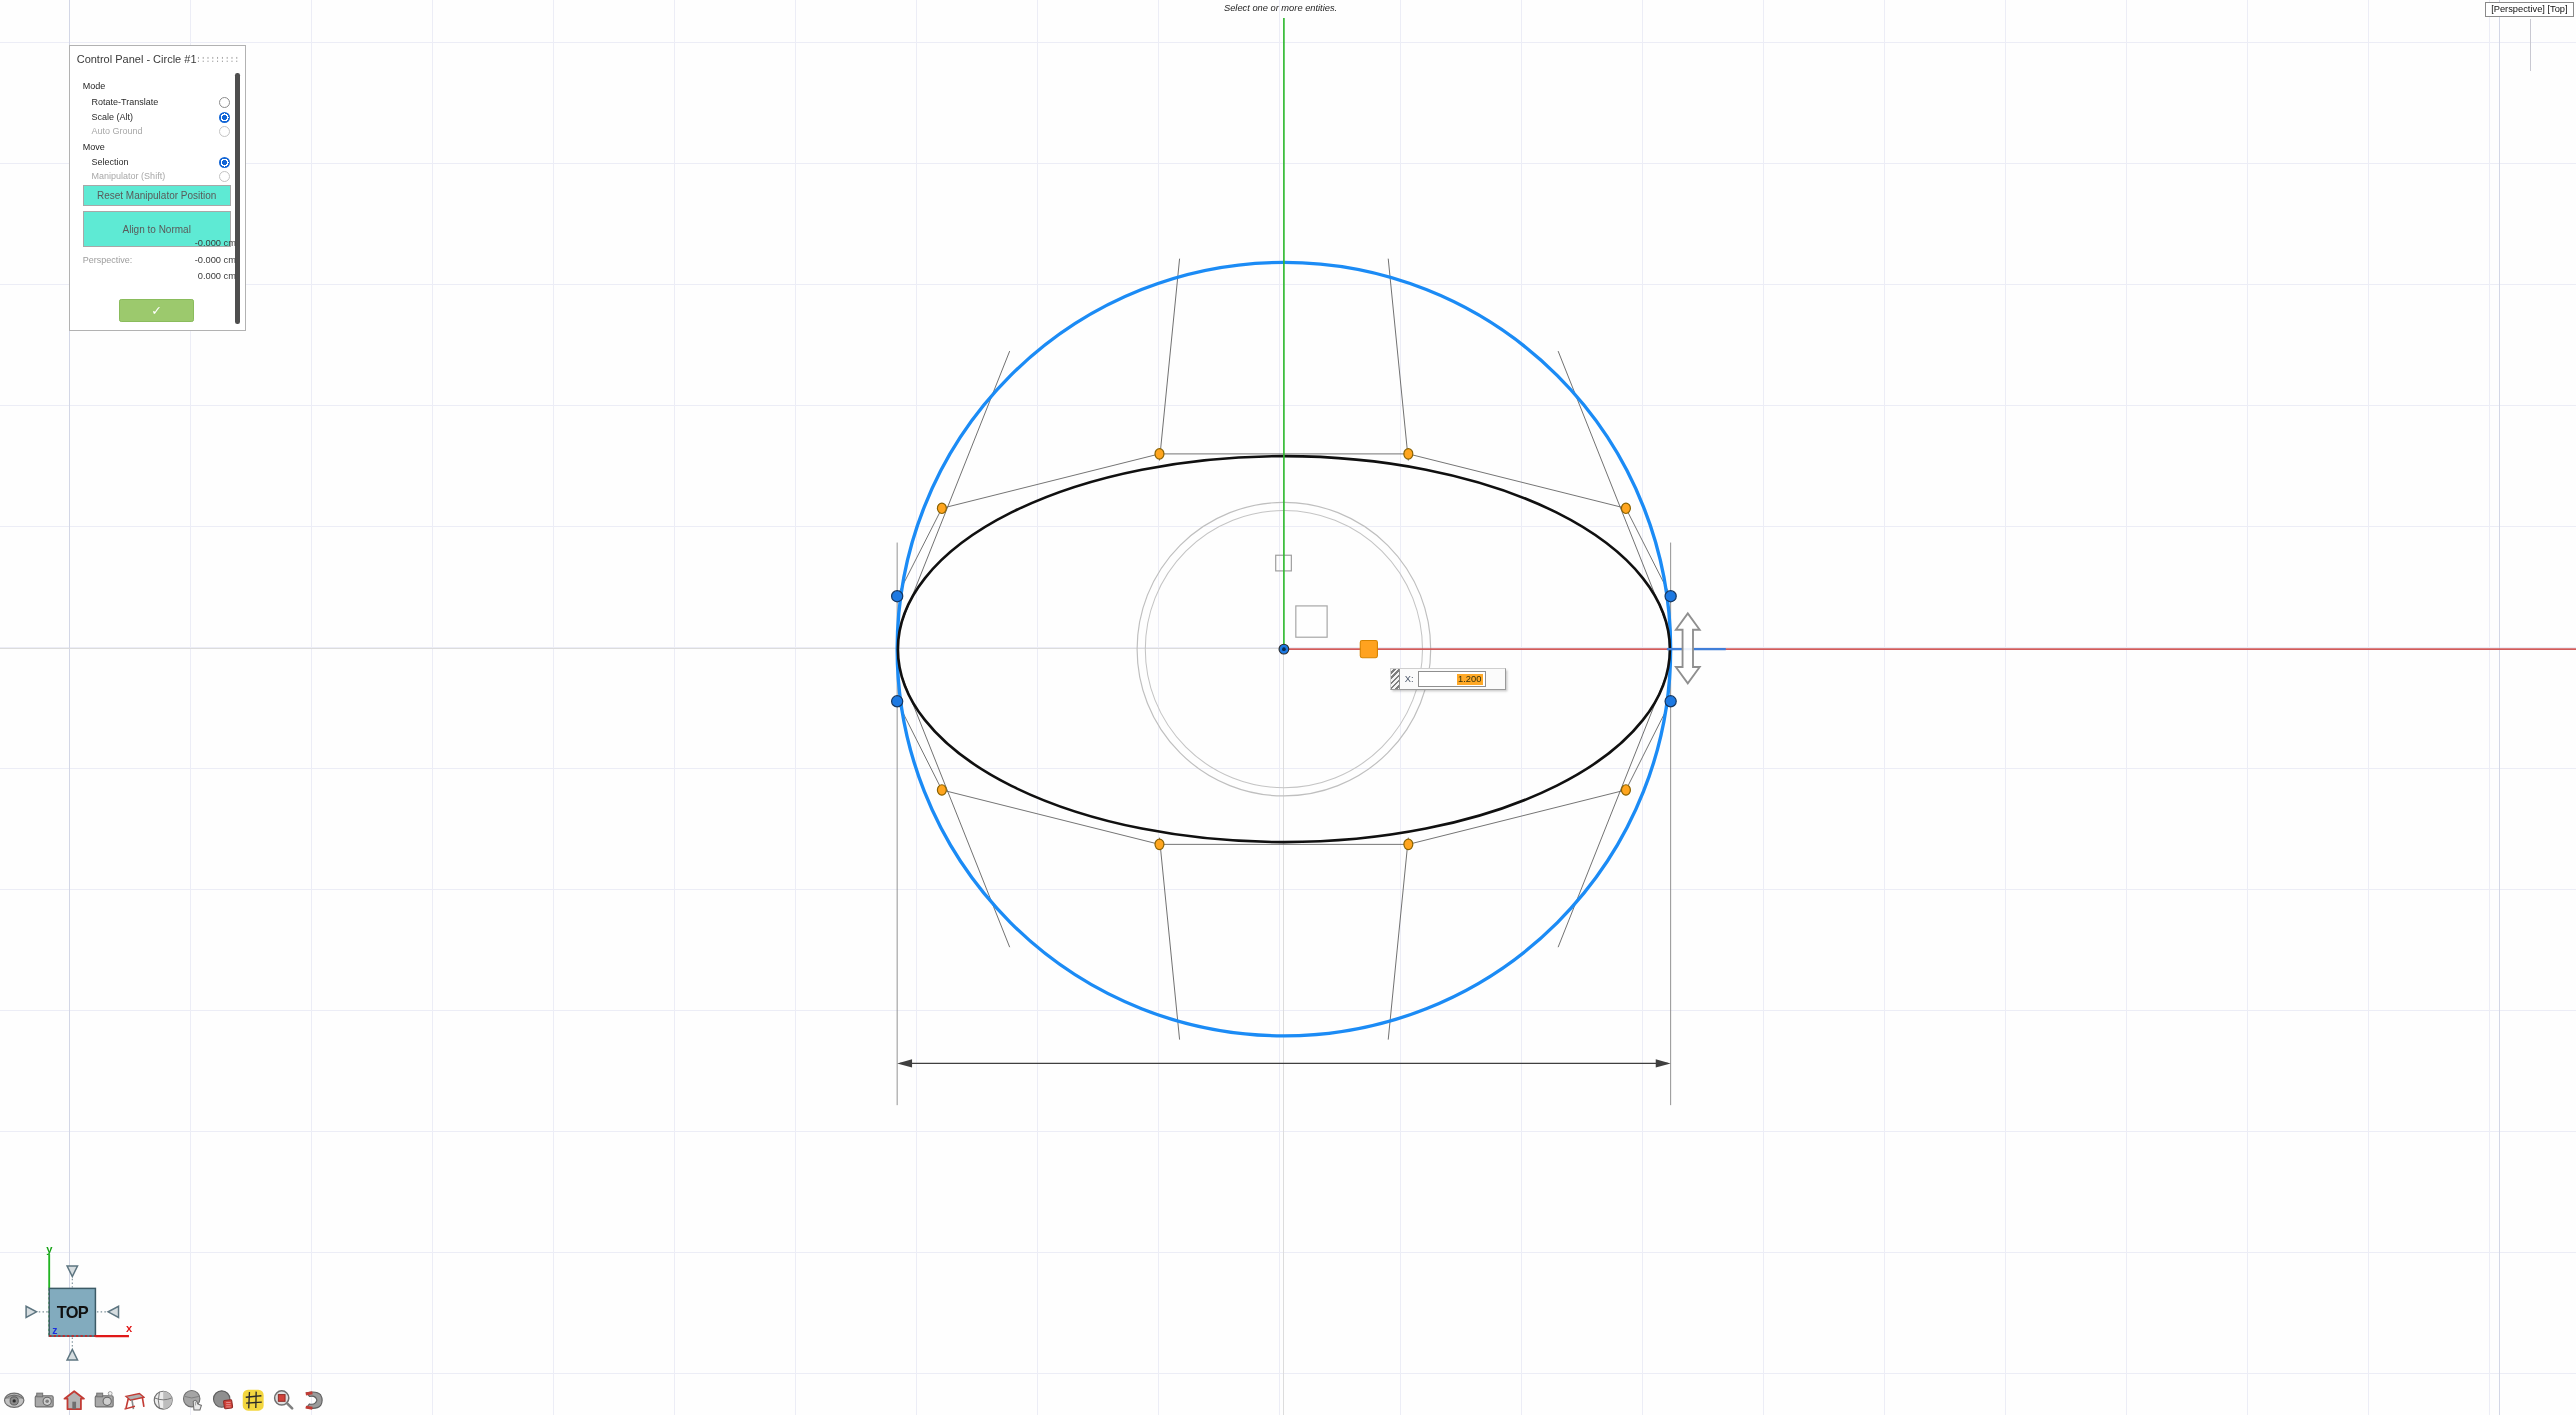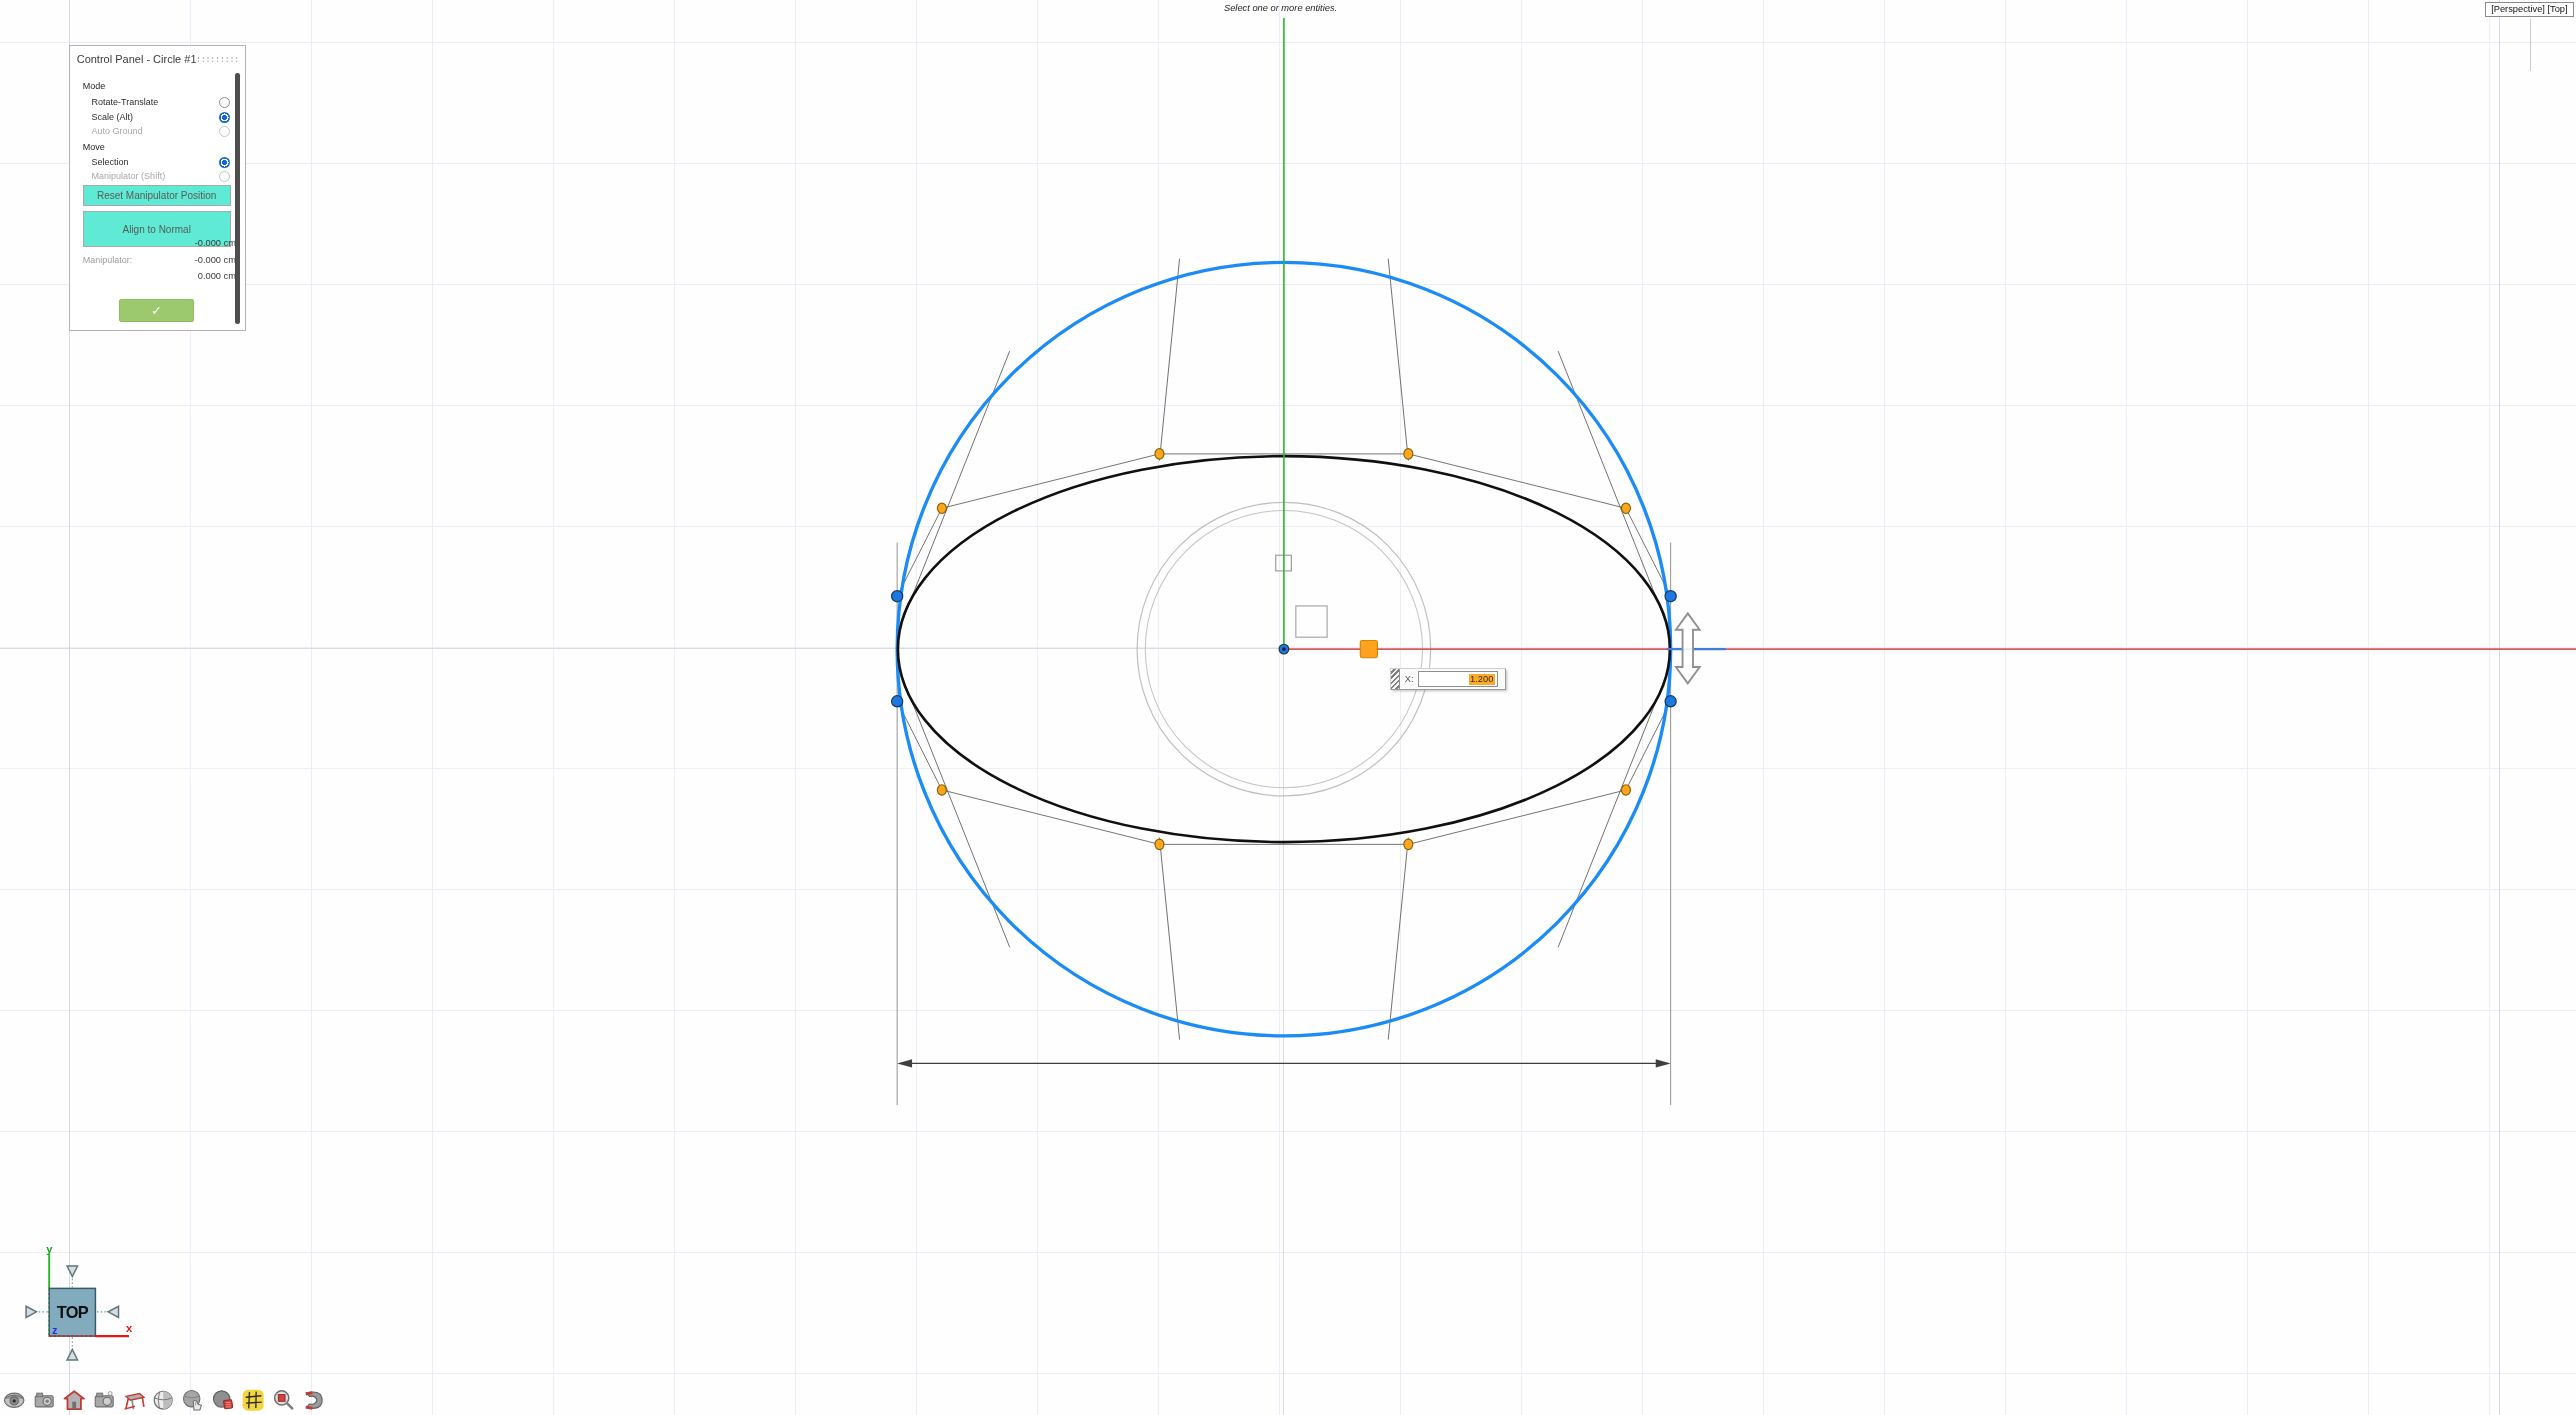--- a/index.html
+++ b/index.html
@@ -77,21 +77,21 @@
     border:0.7px solid #9a9a9a;border-top-color:#cfcfcf;border-left-color:#cfcfcf;
     box-shadow:1.9px 2.2px 2.2px rgba(90,90,90,.35);
     display:flex;align-items:center;box-sizing:border-box;
   }
   .ct-handle{
     width:7.5px;align-self:stretch;border-right:0.7px solid #8f8f8f;
     background:repeating-linear-gradient(135deg,#f3f3f3 0 1.9px,#7e7e7e 1.9px 3.7px);
   }
   .ct-label{margin:0 4.5px 0 5.2px;font-size:9.3px;color:#4a5568;}
   .ct-input{
-    flex:1;height:15.6px;margin-right:7px;background:#fff;border:0.7px solid #8f8f8f;
+    flex:1;height:15.6px;margin-right:19px;background:#fff;border:0.7px solid #8f8f8f;
     display:flex;align-items:center;justify-content:flex-end;padding-right:2.2px;box-sizing:border-box;
   }
   .ct-value{background:#ffa928;color:#35300a;font-size:9.3px;padding:0.7px 1.5px;}
 
   
   svg.viewcube-svg{position:absolute;left:0;top:1222px;}
   .vc-top-text{font-family:"Liberation Sans","DejaVu Sans",sans-serif;font-size:22px;font-weight:bold;letter-spacing:-1px;}
 
   
   .toolbar{position:absolute;left:3px;top:1389px;display:flex;gap:7.5px;}
@@ -216,21 +216,21 @@
   </div>
   <div class="cp-row disabled" style="top:125px">
     <span class="lbl">Manipulator (Shift)</span>
     <span class="radio disabled"></span>
   </div>
 
   <div class="cp-btn" style="top:139px">Reset Manipulator Position</div>
   <div class="cp-btn" style="top:165px;height:36px">Align to Normal</div>
 
   <div class="cp-val" style="top:192px">-0.000 cm</div>
-  <div class="cp-manip-lbl" style="top:209px">Manipulator:</div>
+  <div class="cp-manip-lbl" style="top:209px">Perspective:</div>
   <div class="cp-val" style="top:209px">-0.000 cm</div>
   <div class="cp-val" style="top:225px">0.000 cm</div>
 
   <div class="cp-ok">
     <span>✓</span>
   </div>
 </div>
 
 <div class="coord-tooltip">
   <div class="ct-handle"></div>

